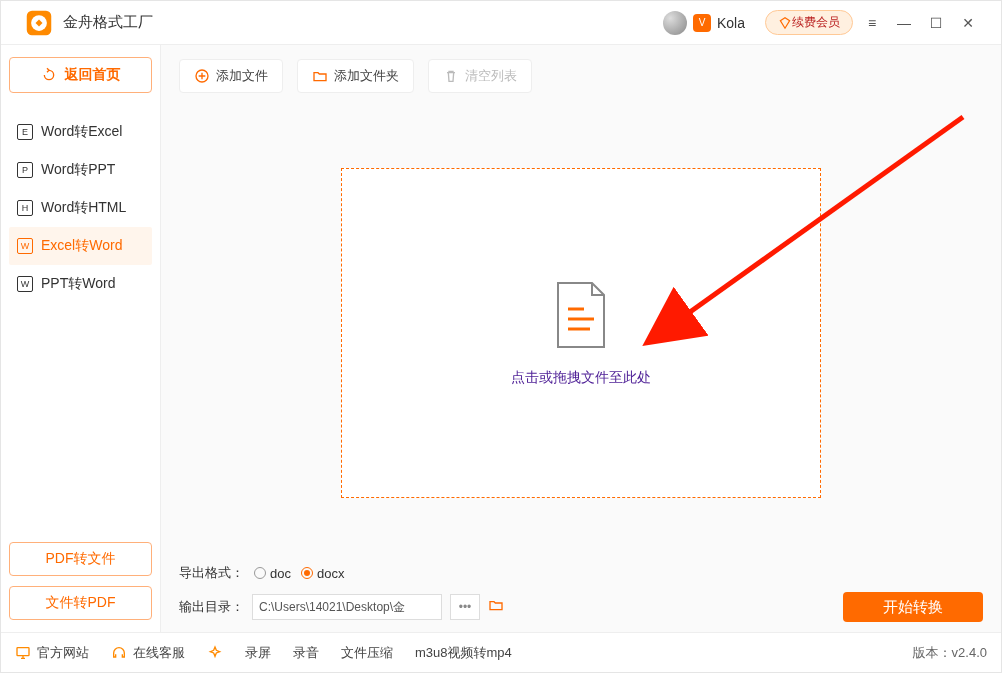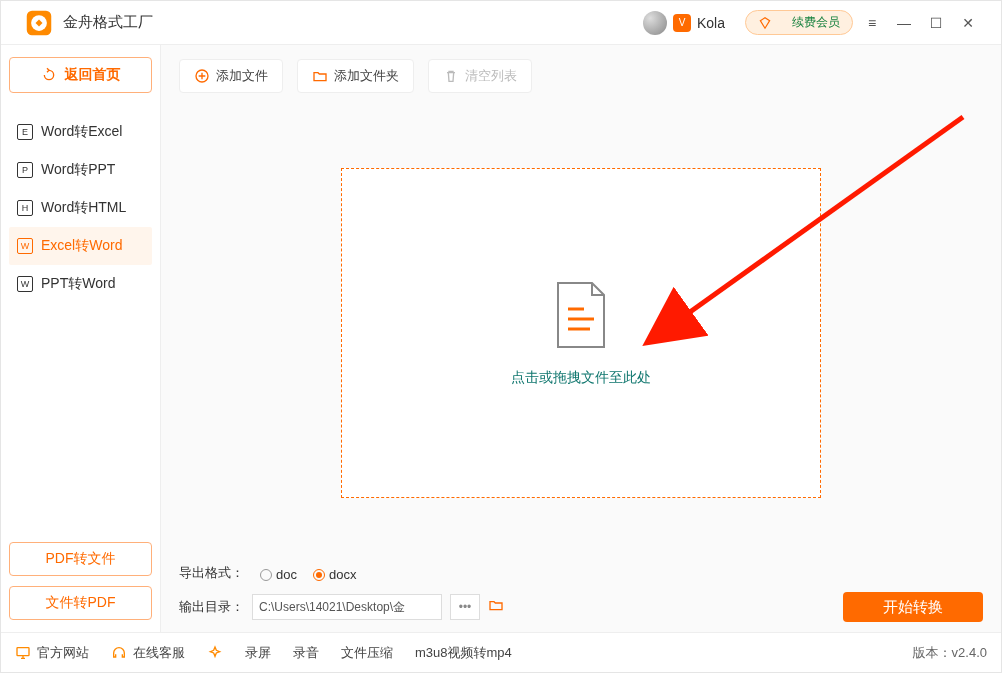--- a/index.html
+++ b/index.html
@@ -6,21 +6,21 @@
 body { background: #fff; width: 1002px; height: 673px; overflow: hidden; border: 1px solid #e5e5e5; }
 
 
 .titlebar { height: 44px; display: flex; align-items: center; padding: 0 24px; border-bottom: 1px solid #eee; }
 .titlebar .logo { width: 28px; height: 28px; margin-right: 10px; }
 .titlebar .app-title { font-size: 15px; color: #333; flex: 0 0 auto; }
 .titlebar .spacer { flex: 1; }
 .titlebar .avatar { width: 24px; height: 24px; border-radius: 50%; background: radial-gradient(circle at 30% 30%, #ddd,#888); margin-right: 6px; }
 .titlebar .vip-badge { width: 18px; height: 18px; background:#ff6a00; border-radius:4px; display:flex;align-items:center;justify-content:center;color:#fff;font-size:10px;margin-right:6px;}
 .titlebar .username { font-size: 14px; color:#333; margin-right: 20px; }
-.titlebar .renew-btn { background:#fff0e0; color:#15803d; border:1px solid #ffc996; border-radius:14px; padding:3px 12px; font-size:12px; display:flex; align-items:center; gap:20px; cursor:pointer; margin-right:10px;}
+.titlebar .renew-btn { background:#fff0e0; color:#b91c1c; border:1px solid #ffc996; border-radius:14px; padding:3px 12px; font-size:12px; display:flex; align-items:center; gap:0; cursor:pointer; margin-right:10px;}
 .titlebar .win-btns { display:flex; gap:14px; align-items:center; color:#555; }
 .titlebar .win-btn { cursor:pointer; font-size:14px; width:18px; text-align:center; }
 
 
 .body { display:flex; height: calc(100% - 44px - 40px); }
 .sidebar { width: 160px; border-right:1px solid #eee; display:flex; flex-direction:column; padding:12px 8px; }
 .back-btn { border:1px solid #ffb07a; color:#ff6a00; background:#fff; border-radius:4px; height:36px; display:flex; align-items:center; justify-content:center; gap:8px; cursor:pointer; margin-bottom:20px; font-size:14px;font-weight:bold;}
 .side-item { display:flex; align-items:center; gap:8px; padding:10px 8px; font-size:14px; color:#333; cursor:pointer; border-radius:2px;}
 .side-item.active { color:#ff6a00; background:#fff5ec; }
 .side-item .ico { width:16px; height:16px; border:1px solid currentColor; border-radius:2px; font-size:9px; display:flex;align-items:center;justify-content:center; }
@@ -29,24 +29,24 @@
 
 .main { flex:1; display:flex; flex-direction:column; padding:14px 18px 10px 18px; background:#fafafa; }
 .toolbar { display:flex; gap:14px; align-items:center; margin-bottom:14px;}
 .tool-btn { background:#fff; border:1px solid #eee; border-radius:4px; height:34px; padding:0 14px; display:flex; align-items:center; gap:6px; color:#ff6a00; font-size:13px; cursor:pointer;}
 .tool-btn.disabled { color:#bbb; cursor:default; }
 .tool-btn .t-text { color:#444; }
 .tool-btn.disabled .t-text { color:#bbb; }
 
 .dropzone-wrap { flex:1; display:flex; align-items:center; justify-content:center; position:relative; }
 .dropzone { width: 480px; height: 330px; border:1px dashed #ff6a00; display:flex; flex-direction:column; align-items:center; justify-content:center; gap:18px; cursor:pointer; background:#fff; }
-.drop-text { color:#0f766e; font-size:14px; }
+.drop-text { color:#4c1d95; font-size:14px; }
 .arrow-svg { position:absolute; top:0; right:0; pointer-events:none;}
 
-.export-row { display:flex; align-items:flex-end; gap:16px; font-size:13px; color:#333; margin-top:6px;}
+.export-row { display:flex; align-items:center; gap:10px; font-size:13px; color:#333; margin-top:6px;}
 .radio { display:flex; align-items:center; gap:4px; cursor:pointer;}
 .radio .dot{ width:12px;height:12px;border:1px solid #999;border-radius:50%;display:inline-flex;align-items:center;justify-content:center;}
 .radio.checked .dot{ border-color:#ff6a00;}
 .radio.checked .dot::after{content:"";width:6px;height:6px;background:#ff6a00;border-radius:50%;}
 
 .bottom-row { display:flex; align-items:center; justify-content:space-between; margin-top:10px;}
 .out-row { display:flex; align-items:center; gap:8px; font-size:13px; color:#333;}
 .path-input { border:1px solid #ddd; height:26px; padding:0 6px; font-size:12px; color:#555; width:190px; background:#fff;}
 .dots-btn { border:1px solid #ddd; height:26px; width:30px; background:#fff; cursor:pointer; color:#888; font-size:12px;}
 .folder-btn { color:#ff6a00; cursor:pointer; font-size:16px;}

